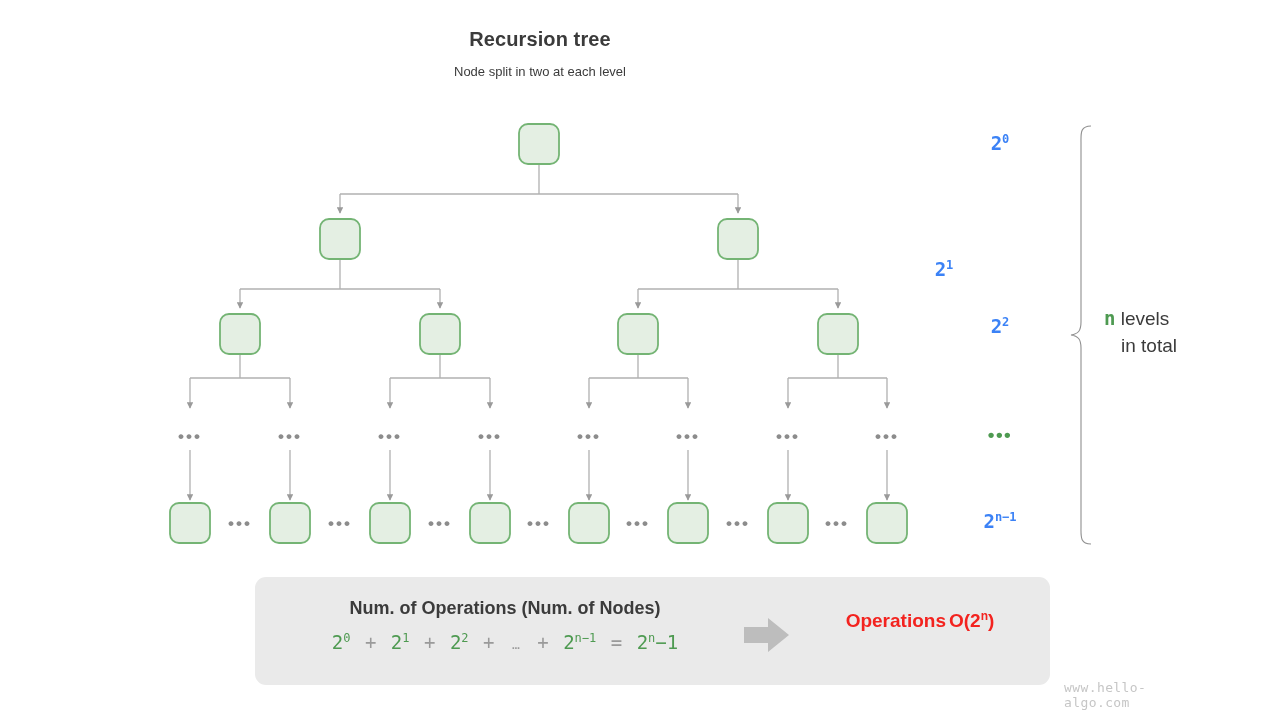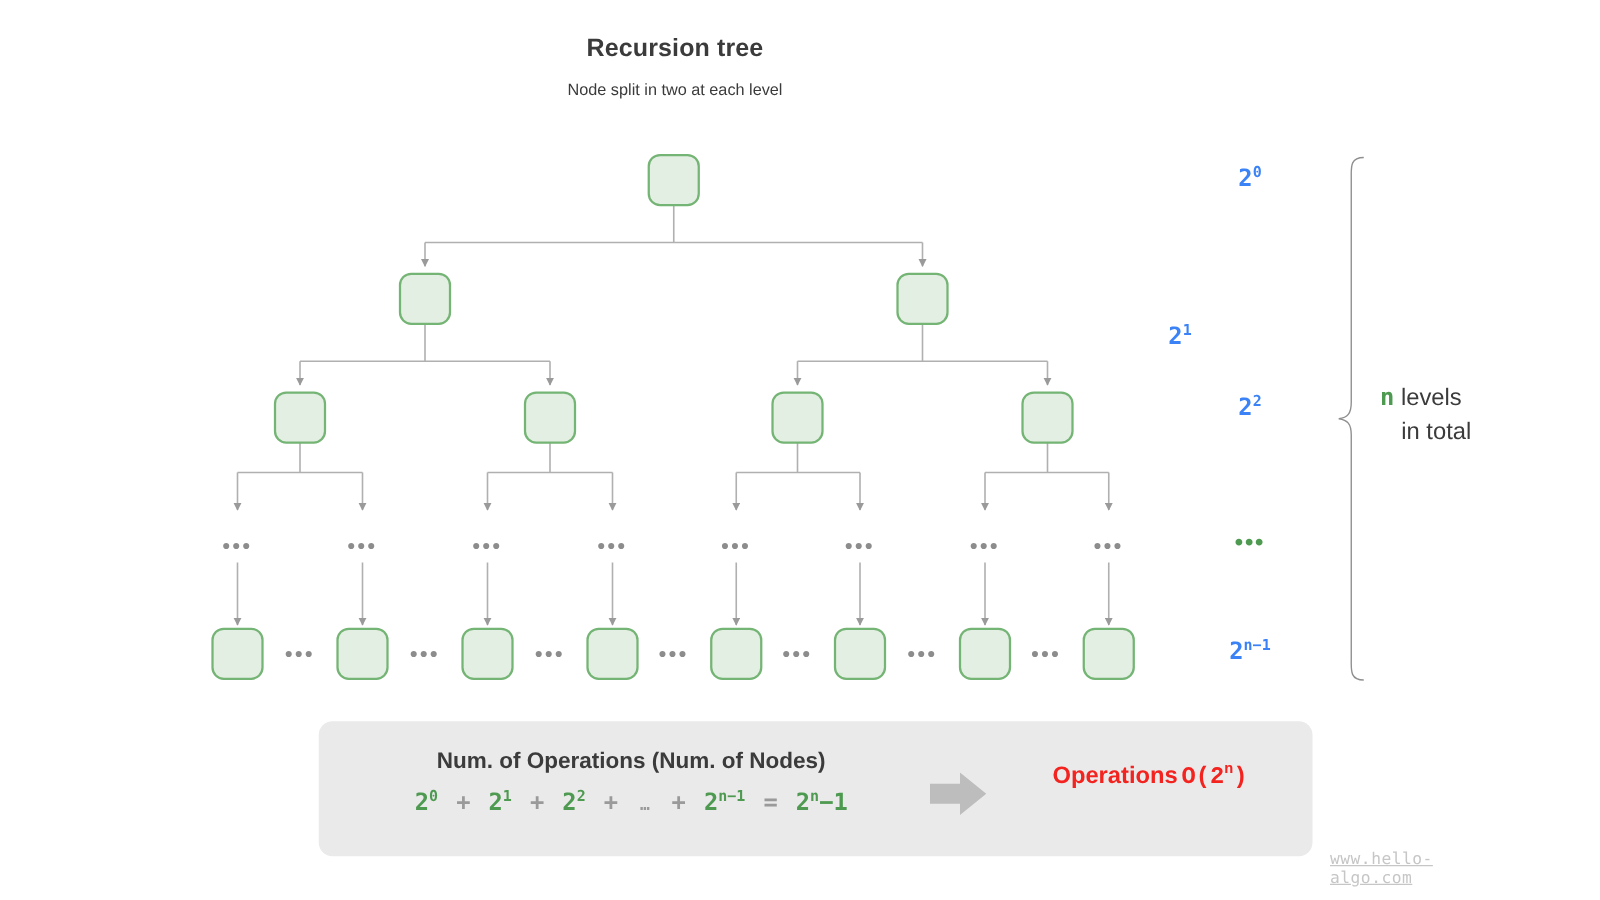--- a/index.html
+++ b/index.html
@@ -118,51 +118,50 @@
   .panel-h {
     font-size: 18px;
     font-weight: bold;
     color: #3b3b3b;
     white-space: nowrap;
   }
   .formula {
     margin-top: 12px;
     font-family: "DejaVu Sans Mono", monospace;
     font-size: 19px;
-    font-weight: bold;
+    font-weight: normal;
     color: #4e9a51;
     white-space: nowrap;
   }
   .formula sup { font-size: 12px; vertical-align: super; line-height: 0; }
   .formula .op { color: #9a9a9a; padding: 0 3px; }
   .formula .dots { color: #9a9a9a; font-size: 13px; padding: 0 3px; }
   .complexity {
     margin-top: 12px;
     font-size: 19px;
     font-weight: bold;
     color: #f3231f;
     white-space: nowrap;
   }
   .complexity .bigo {
-    font-family: Liberation Mono, monospace;
+    font-family: Liberation Sans, sans-serif;
     padding-left: 3px;
   }
   .complexity sup { font-size: 12px; vertical-align: super; line-height: 0; }
 
   
   .panel-arrow { left: 744px; top: 618px; }
 
   
   .watermark {
     left: 1064px; top: 680px;
     font-family: "DejaVu Sans Mono", monospace;
     font-size: 13px;
     color: #c6c6c6;
     letter-spacing: .4px;
-    text-decoration: underline;
   }
 </style>
 </head>
 <body>
 
 <div id="canvas">
 
   <div class="abs title">Recursion tree</div>
   <div class="abs subtitle">Node split in two at each level</div>
 

